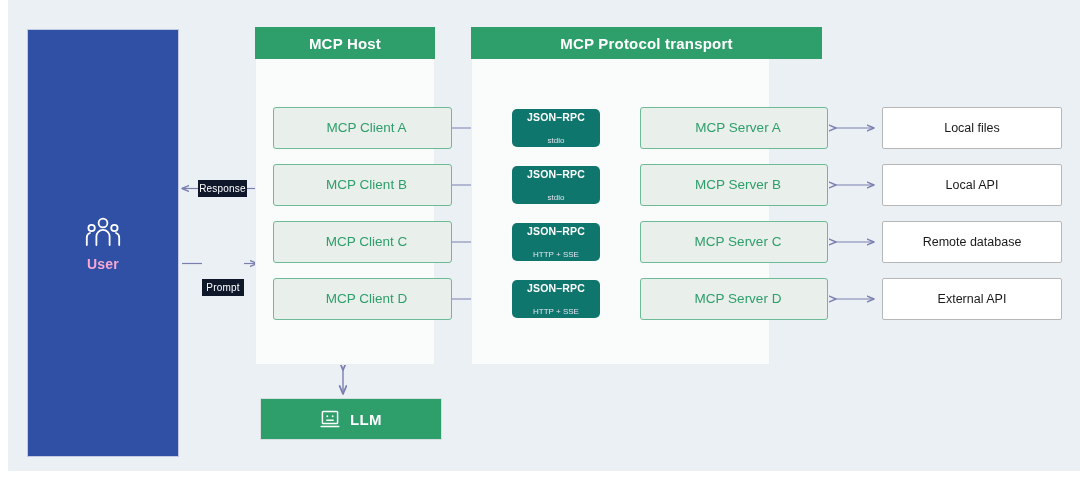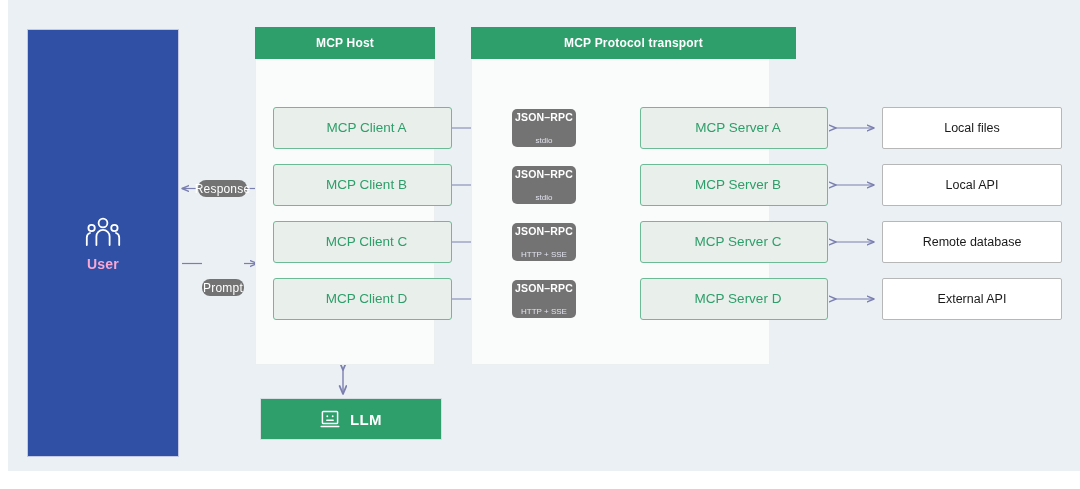--- a/index.html
+++ b/index.html
@@ -47,30 +47,30 @@
 
   
   .panel-body {
     background: #fafbfb;
     border: 1px solid #eceff0;
     border-top: none;
   }
   .panel-header {
     background: #2e9e6b;
     color: #ffffff;
-    font-size: 12px;
+    font-size: 15px;
     font-weight: 700;
     display: flex;
     align-items: center;
     justify-content: center;
     letter-spacing: .2px;
   }
   #host-header      { left: 247px; top: 27px; width: 180px; height: 32px; }
   #host-body        { left: 247px; top: 59px; width: 180px; height: 306px; }
-  #transport-header { left: 463px; top: 27px; width: 325px; height: 32px; }
+  #transport-header { left: 463px; top: 27px; width: 351px; height: 32px; }
   #transport-body   { left: 463px; top: 59px; width: 299px; height: 306px; }
 
   
   .node {
     display: flex;
     align-items: center;
     justify-content: center;
     text-align: center;
     line-height: 1.15;
   }
@@ -81,23 +81,23 @@
     color: #2e9e6b;
     font-size: 13.5px;
     font-weight: 500;
     height: 42px;
     padding-left: 8px;
   }
   .client-node { left: 265px; width: 179px; }
   .server-node { left: 632px; width: 188px; }
 
   .rpc-node {
-    background: #737373;
+    background: #0f766e;
     border-radius: 5px;
-    width: 64px;
+    width: 88px;
     height: 38px;
     flex-direction: column;
     color: #ffffff;
     gap: 11px;
   }
   .rpc-title { font-size: 10.5px; font-weight: 700; letter-spacing: .2px; }
   .rpc-sub   { font-size: 8px; font-weight: 400; color: #e2e3ef; margin-top: 2px; }
 
   .ext-node {
     background: #ffffff;
@@ -124,24 +124,24 @@
   }
   #llm-label {
     color: #ffffff;
     font-size: 15px;
     font-weight: 700;
     letter-spacing: .4px;
   }
 
   
   .edge-chip {
-    background: #737373;
-    border-radius: 8px;
-    color: #ffffff;
-    font-size: 12px;
+    background: #0f172a;
+    border-radius: 0;
+    color: #ffffff;
+    font-size: 10px;
     font-weight: 500;
     display: flex;
     align-items: center;
     justify-content: center;
     height: 17px;
     letter-spacing: .2px;
   }
   #chip-response { left: 190px; top: 180px; width: 49px; }
   #chip-prompt   { left: 194px; top: 255px; width: 42px; margin-top: 24px; }
 

